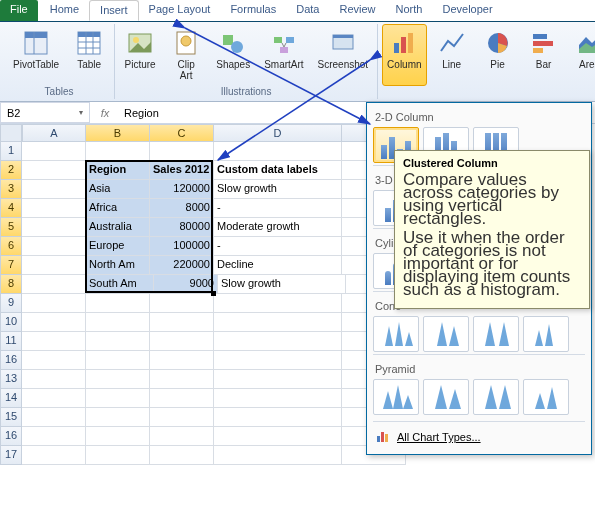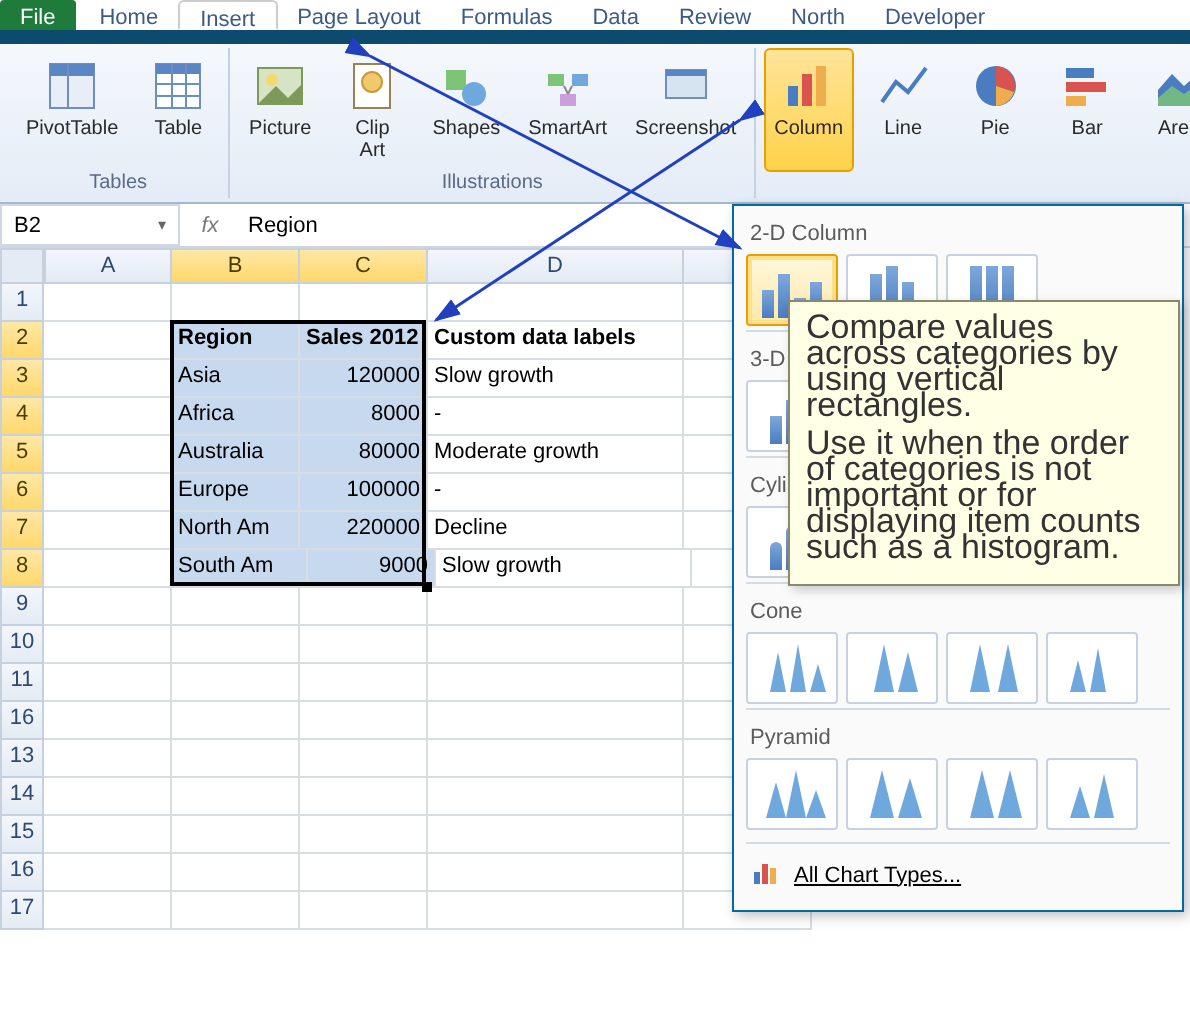--- a/index.html
+++ b/index.html
@@ -1,17 +1,17 @@
 <!DOCTYPE html>
 <html><head>
 <meta charset="utf-8">
 <style>
 * { margin:0; padding:0; box-sizing:border-box; font-family:"Segoe UI",Tahoma,sans-serif; font-size:11px; }
 body { background:#fff; width:595px; height:512px; overflow:hidden; position:relative; }
-.tabs { display:flex; height:22px; background:#fff; border-bottom:7px solid #0c4a6e; }
+.tabs { display:flex; height:22px; background:#fff; border-bottom:1px solid #0c4a6e; }
 .tab { padding:3px 10px; color:#3b5a88; cursor:pointer; }
 .tab.file { background:#1e7b3b; color:#fff; border-radius:2px 2px 0 0; margin-right:2px;}
 .tab.active { background:#fff; border:1px solid #ccc; border-bottom:1px solid #fff; border-radius:3px 3px 0 0; position:relative; top:0px;}
 .ribbon { height:80px; background:linear-gradient(#f5f8fc,#e4ecf7); border-bottom:1px solid #a8b8cc; display:flex; padding:2px 4px; }
 .group { display:flex; flex-direction:column; align-items:center; border-right:1px solid #c6d2e2; padding:0 4px; }
 .group-row { display:flex; gap:4px; flex:1; }
 .rbtn { display:flex; flex-direction:column; align-items:center; justify-content:flex-start; padding:2px 4px; border:1px solid transparent; border-radius:3px; color:#2a2a2a; min-width:40px; }
 .rbtn.selected { border-color:#e6a100; background:linear-gradient(#ffe499,#ffd24b);align-items:center; }
 .rbtn .ico { width:32px; height:32px; display:flex; align-items:center; justify-content:center; }
 .rbtn .lbl { font-size:10px; text-align:center; line-height:11px; }
@@ -498,20 +498,21 @@
     <span><svg width="16" height="16">
           <rect x="2" y="8" width="3" height="6" fill="#4a7cc0"></rect>
           <rect x="6" y="4" width="3" height="10" fill="#d9534f"></rect>
           <rect x="10" y="6" width="3" height="8" fill="#f0ad4e"></rect>
         </svg></span>
     <span style="text-decoration:underline">All Chart Types...</span>
   </div>
 </div>
 
 <div class="tooltip">
+  <div class="tt-title">Clustered Column</div>
   <p>Compare values across categories by using vertical rectangles.</p>
   <p>Use it when the order of categories is not important or for displaying item counts such as a histogram.</p>
 </div>
 
 <svg class="arrow" width="595" height="512" style="top:0;left:0">
   <defs>
       <marker id="ah" markerWidth="10" markerHeight="10" refX="8" refY="3" orient="auto">
         <path d="M0,0 L0,6 L9,3 z" fill="#2040c0"></path>
       </marker>
     </defs>

